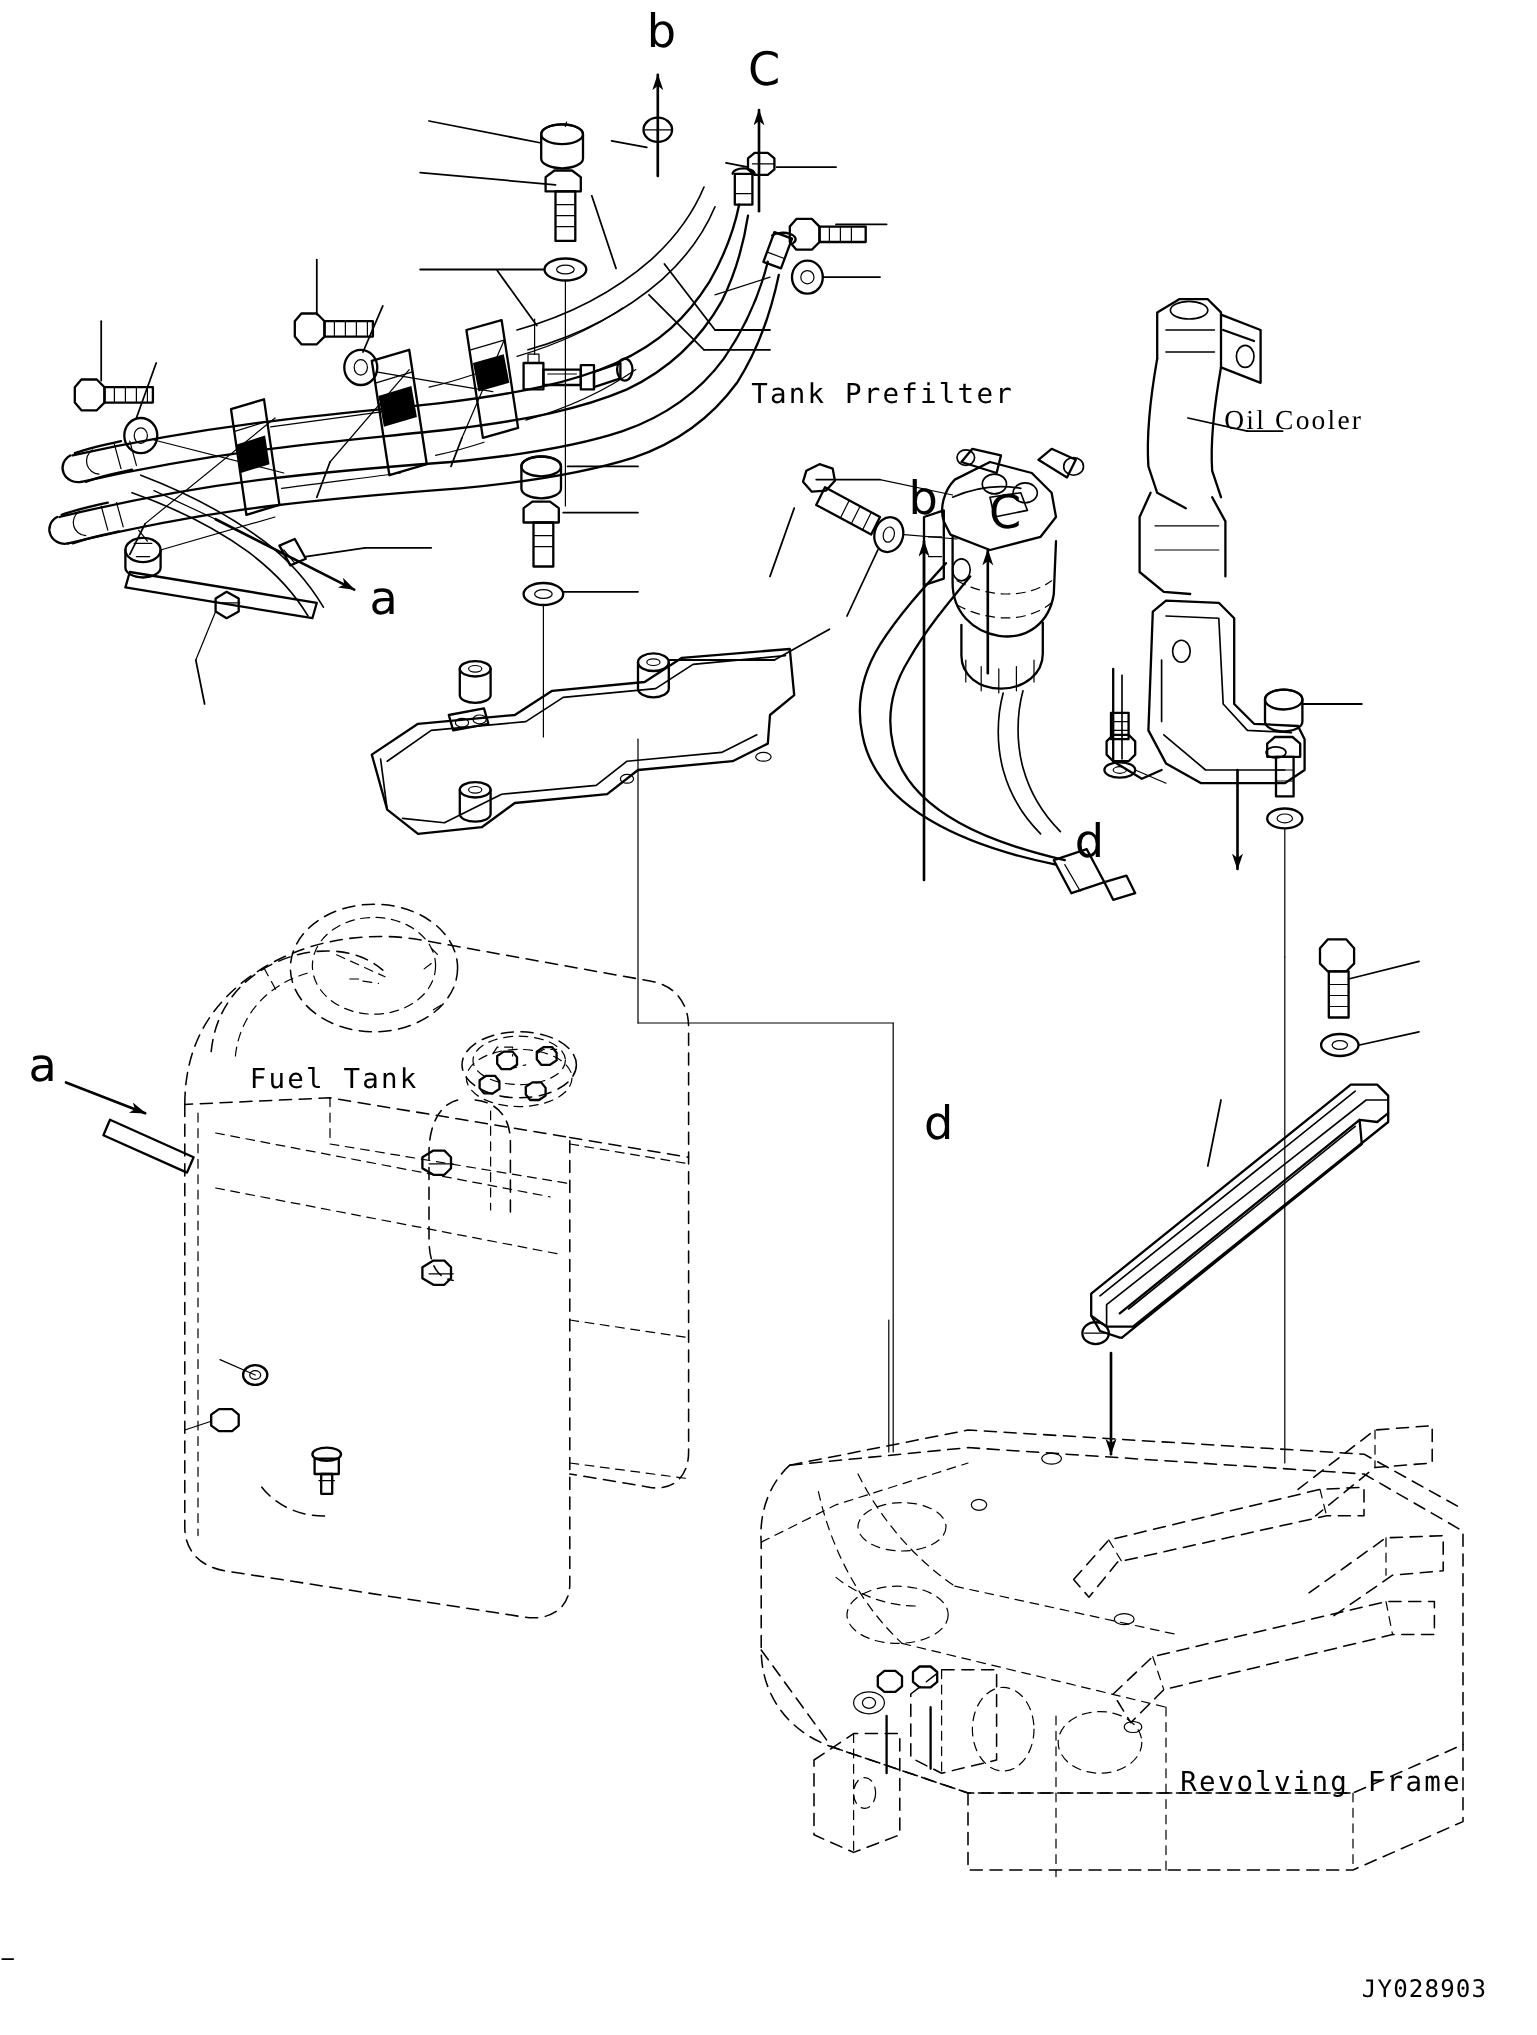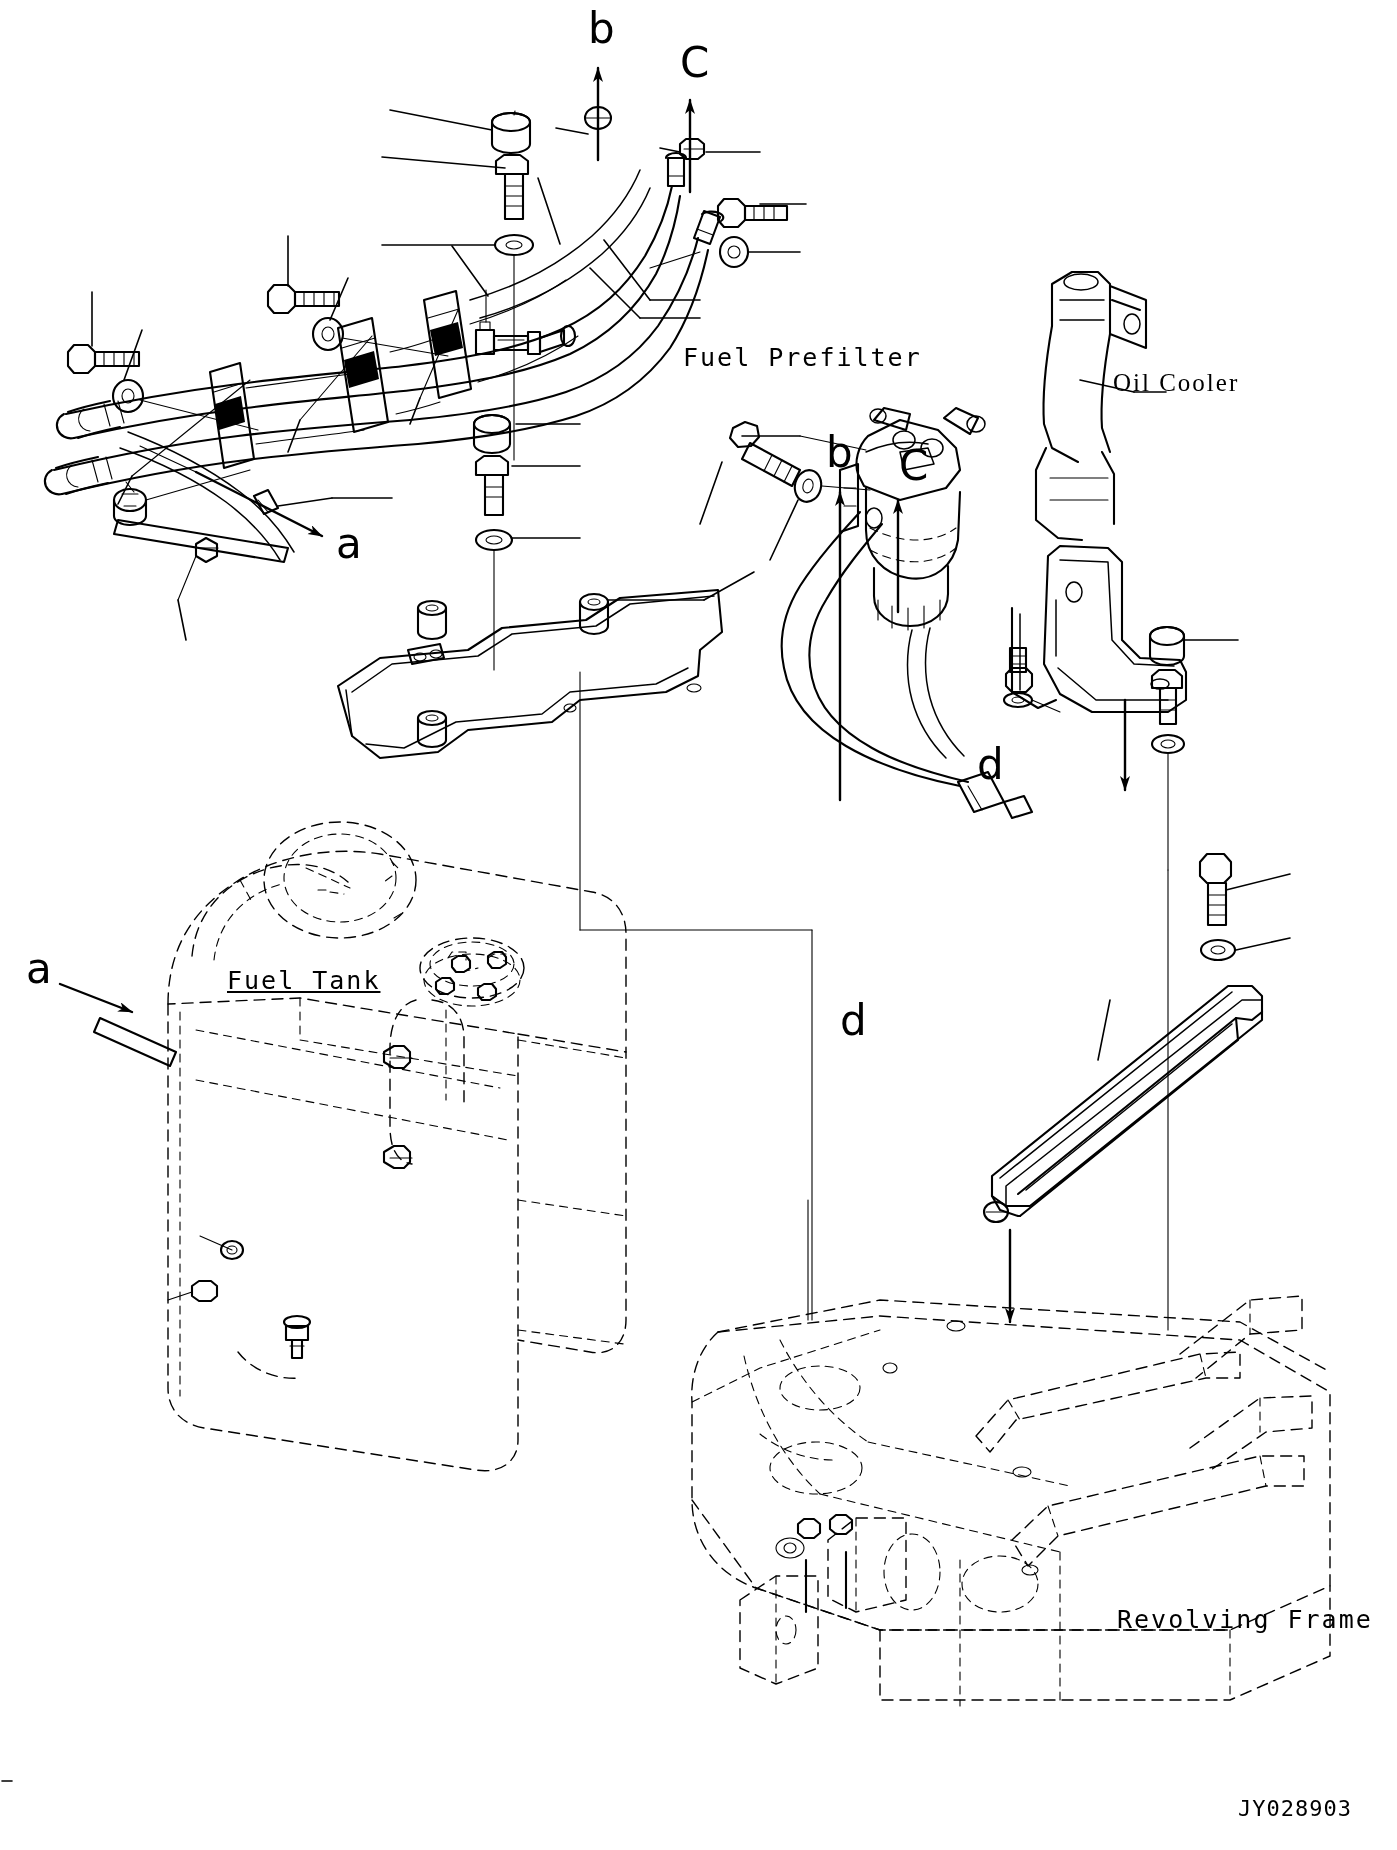--- a/index.html
+++ b/index.html
@@ -622,27 +622,27 @@
       <path class="pht" d="M1230,1630 L1230,1700"></path>
       <path class="pht" d="M960,1560 L960,1706"></path>
       <path class="pht" d="M1060,1552 L1060,1700"></path>
       <ellipse class="pht" cx="912" cy="1572" rx="28" ry="38"></ellipse>
     </g>
 
     <line class="ld" x1="2" y1="1781" x2="12" y2="1781"></line>
 
   </svg>
 
-  <div class="lbl lbl-part" style="left:683px; top:345px;">Fuel Prefilter</div>
+  <div class="lbl lbl-part" style="left:683px; top:345px;">Tank Prefilter</div>
 
   <div class="lbl lbl-part" style="left:1113px; top:370px;font-family:Liberation Serif, serif;">Oil Cooler</div>
 
-  <div class="lbl lbl-part" style="left:227px; top:968px;text-decoration:underline;">Fuel Tank</div>
-
-  <div class="lbl lbl-part" style="left:1073px; top:1607px;margin-left:44px;">Revolving Frame</div>
+  <div class="lbl lbl-part" style="left:227px; top:968px;">Fuel Tank</div>
+
+  <div class="lbl lbl-part" style="left:1073px; top:1607px;">Revolving Frame</div>
 
   <div class="lbl lbl-sec" style="left:588px; top:8px;">b</div>
 
   <div class="lbl lbl-sec" style="left:680px; top:42px;">C</div>
 
   <div class="lbl lbl-sec" style="left:336px; top:523px;">a</div>
 
   <div class="lbl lbl-sec" style="left:826px; top:432px;">b</div>
 
   <div class="lbl lbl-sec" style="left:899px; top:445px;">C</div>

